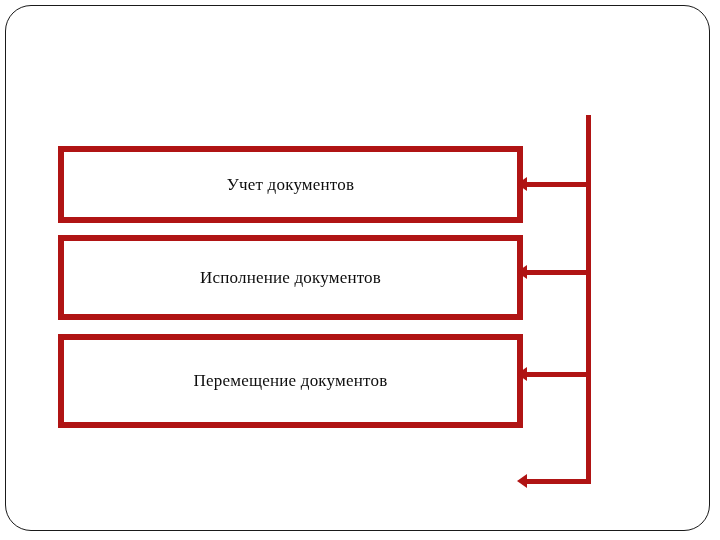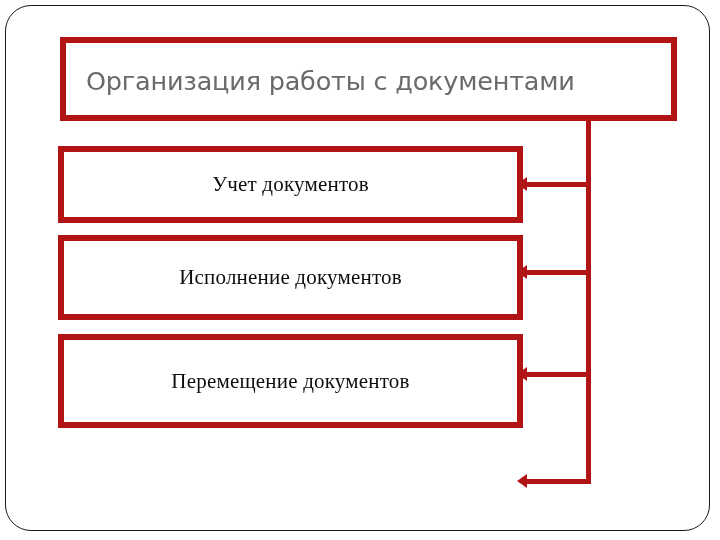--- a/index.html
+++ b/index.html
@@ -64,21 +64,21 @@
     width: 465px;
     box-sizing: border-box;
     border: 6px solid #b01414;
     background: #ffffff;
     display: flex;
     align-items: center;
     justify-content: center;
   }
   .sub-box .sub-text {
     font-family: "Liberation Serif", "DejaVu Serif", serif;
-    font-size: 21px;
+    font-size: 17px;
     font-weight: 400;
     color: #0d0d0d;
     white-space: nowrap;
     letter-spacing: 0.2px;
   }
   #sub-box-0 { top: 146px;  height: 77px; }
   #sub-box-1 { top: 235px;  height: 85px; }
   #sub-box-2 { top: 334px;  height: 94px; }
   #sub-box-3 { top: 434px;  height: 83px; }
 
@@ -115,23 +115,20 @@
   #arm-2 { top: 372px; }
   #arm-3 { top: 479px; }
 </style>
 </head>
 <body>
 
 <div id="slide">
 
   <div id="outer-frame"></div>
 
-  <div id="title-box">
-    <span class="title-text">Организация работы с документами</span>
-  </div>
 
   <div class="sub-box" id="sub-box-0">
     <span class="sub-text">Учет документов</span>
   </div>
 
   <div class="sub-box" id="sub-box-1">
     <span class="sub-text">Исполнение документов</span>
   </div>
 
   <div class="sub-box" id="sub-box-2">

